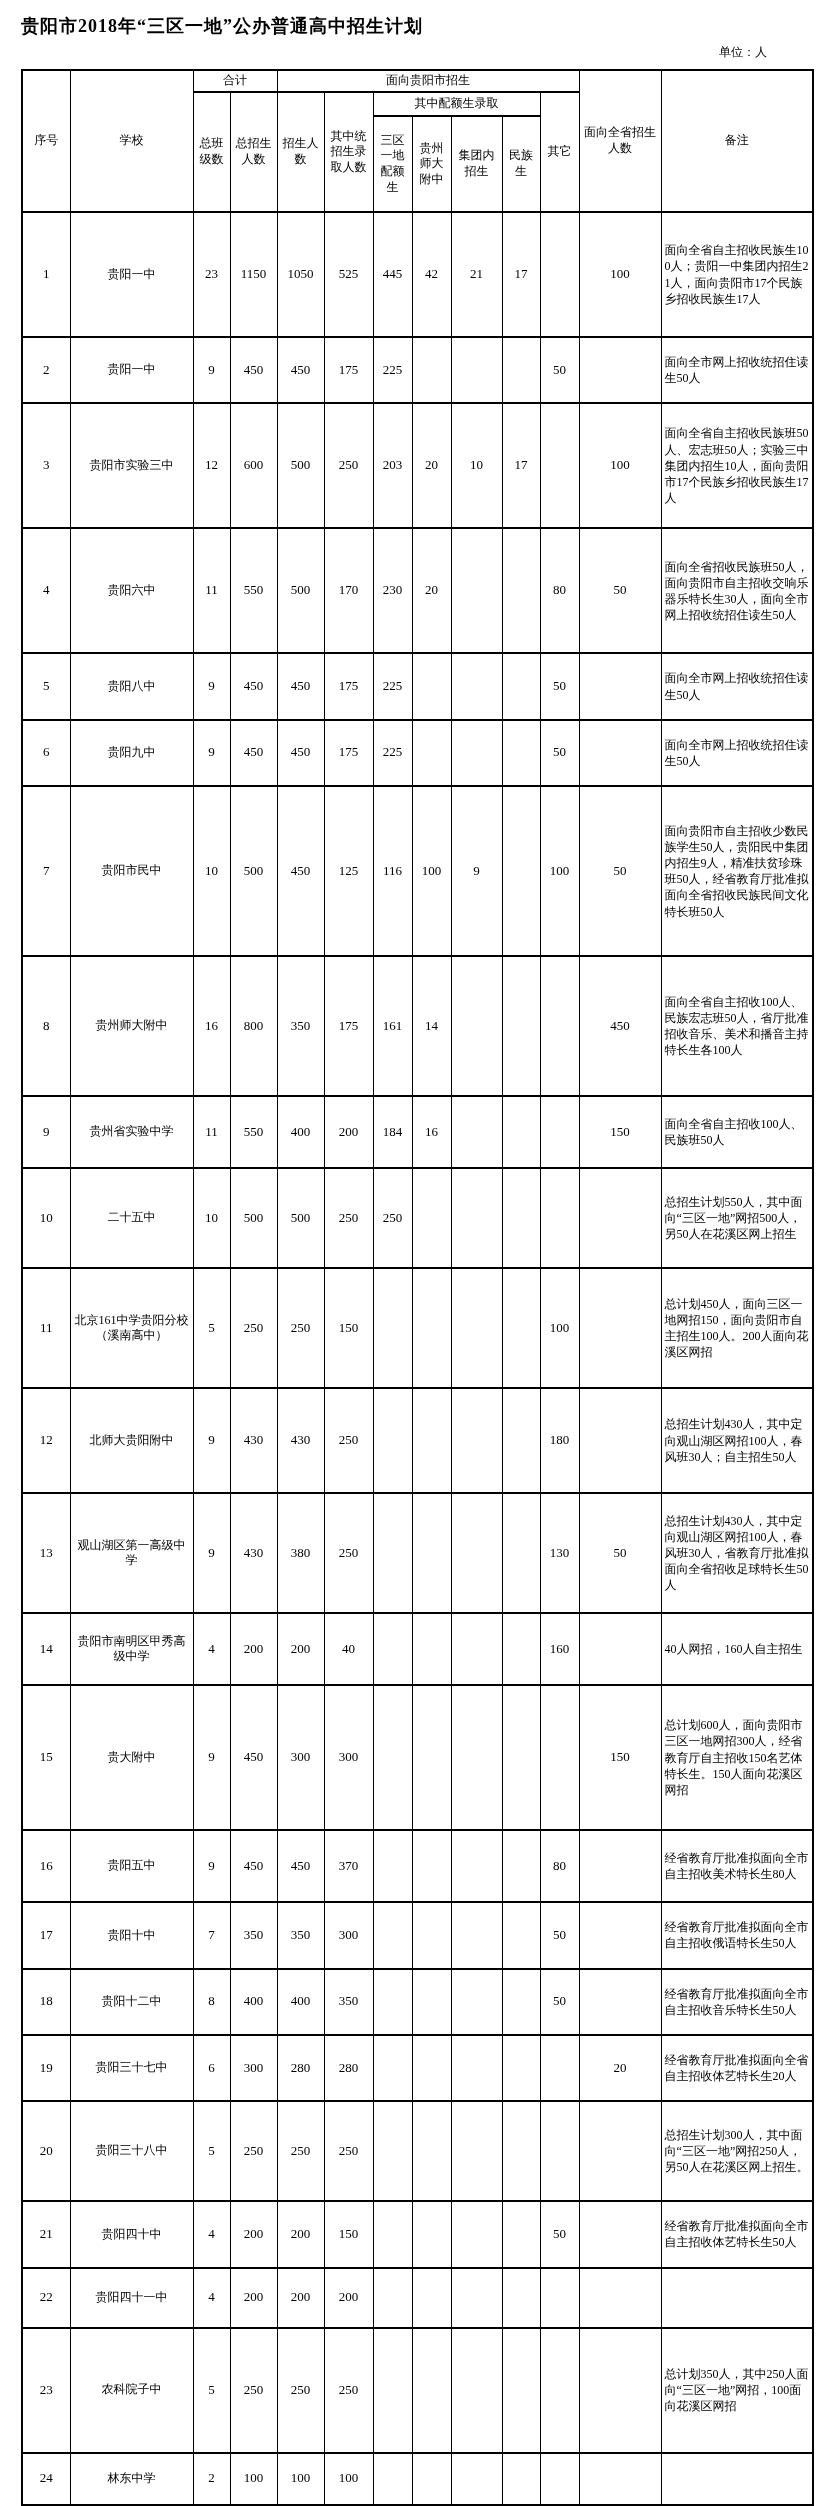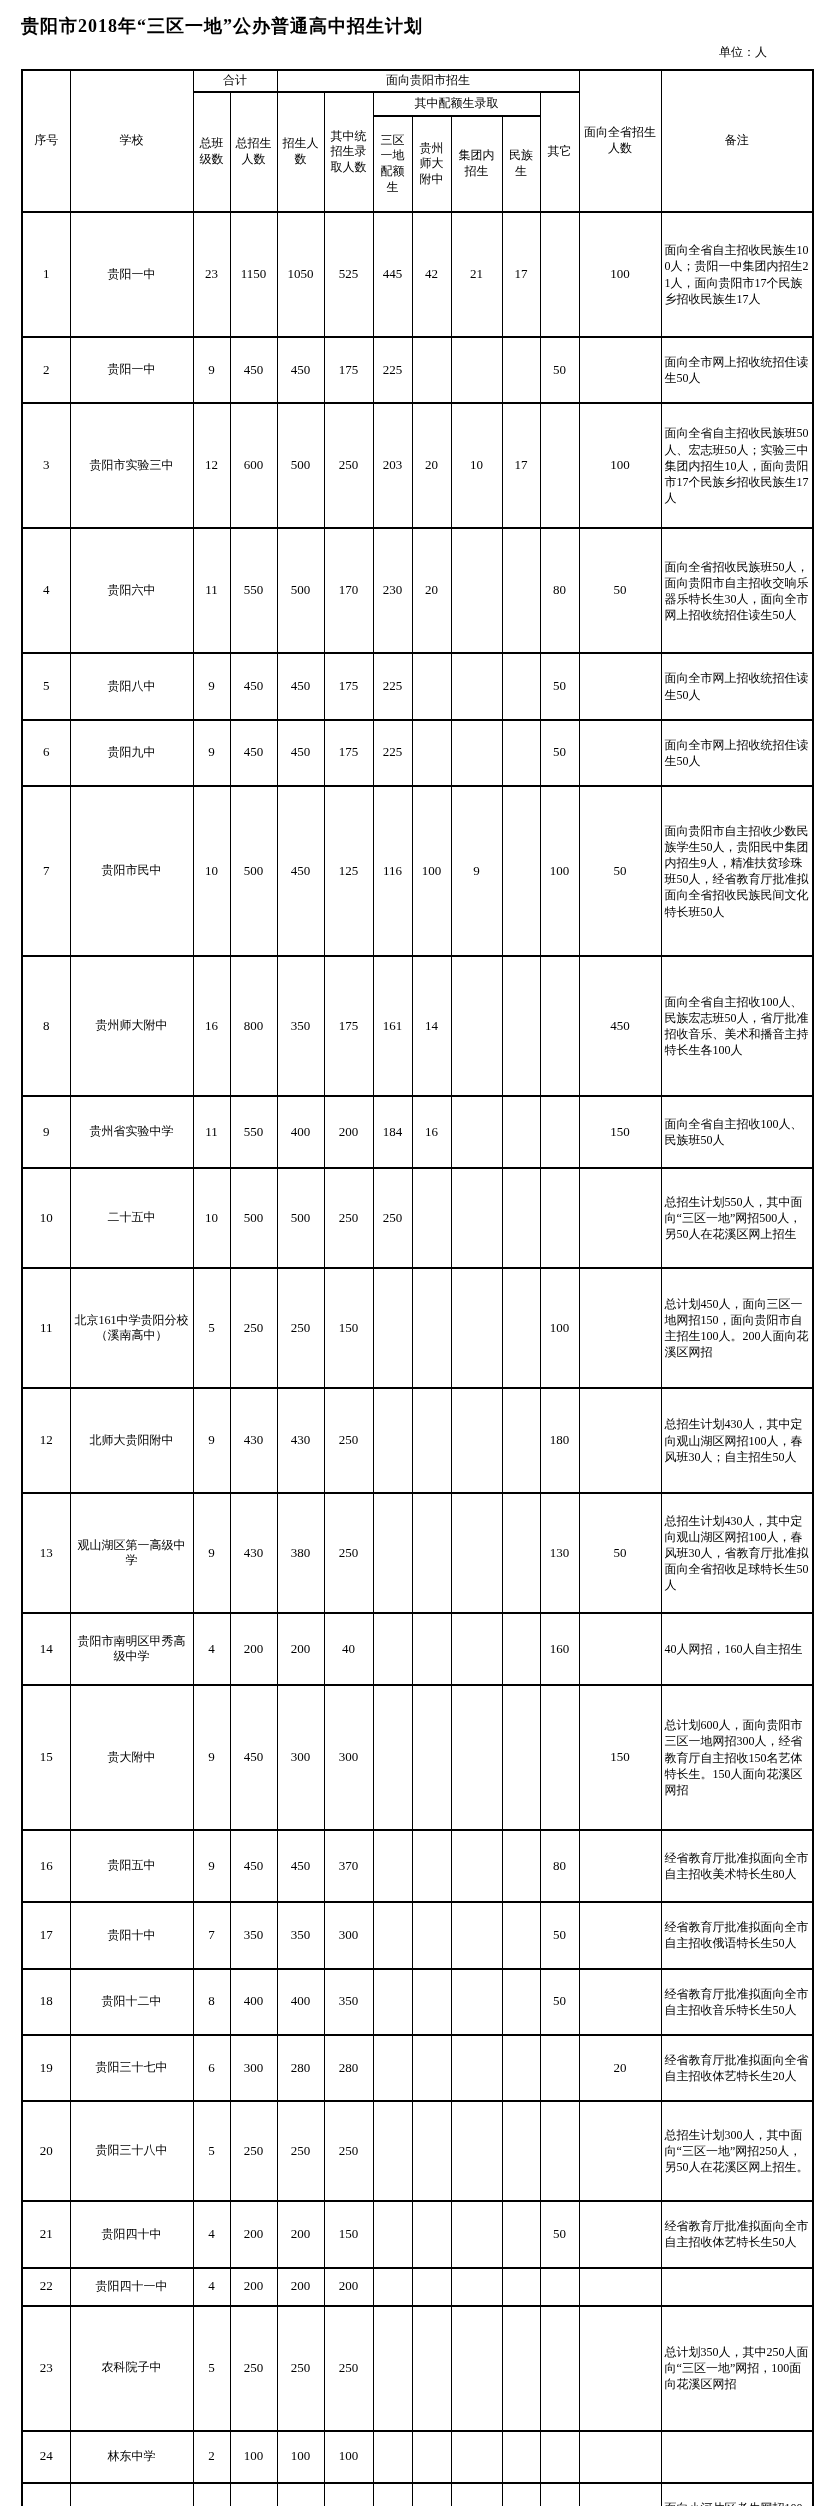--- a/index.html
+++ b/index.html
@@ -17,21 +17,21 @@
   #rows tr:nth-child(1){height:125px}  #rows tr:nth-child(2){height:56px}
   #rows tr:nth-child(3){height:125px}  #rows tr:nth-child(4){height:125px}
   #rows tr:nth-child(5){height:56px}   #rows tr:nth-child(6){height:56px}
   #rows tr:nth-child(7){height:170px}  #rows tr:nth-child(8){height:140px}
   #rows tr:nth-child(9){height:72px}   #rows tr:nth-child(10){height:100px}
   #rows tr:nth-child(11){height:120px} #rows tr:nth-child(12){height:105px}
   #rows tr:nth-child(13){height:120px} #rows tr:nth-child(14){height:72px}
   #rows tr:nth-child(15){height:145px} #rows tr:nth-child(16){height:72px}
   #rows tr:nth-child(17){height:58px}  #rows tr:nth-child(18){height:52px}
   #rows tr:nth-child(19){height:52px}  #rows tr:nth-child(20){height:100px}
-  #rows tr:nth-child(21){height:64px}  #rows tr:nth-child(22){height:38px}
+  #rows tr:nth-child(21){height:64px}  #rows tr:nth-child(22){height:60px}
   #rows tr:nth-child(23){height:125px} #rows tr:nth-child(24){height:52px}
   #rows tr:nth-child(25){height:44px}
 </style>
 </head>
 <body>
 
 <div class="page">
   <div class="title">贵阳市2018年“三区一地”公办普通高中招生计划</div>
   <div class="unit">单位：人</div>
 

